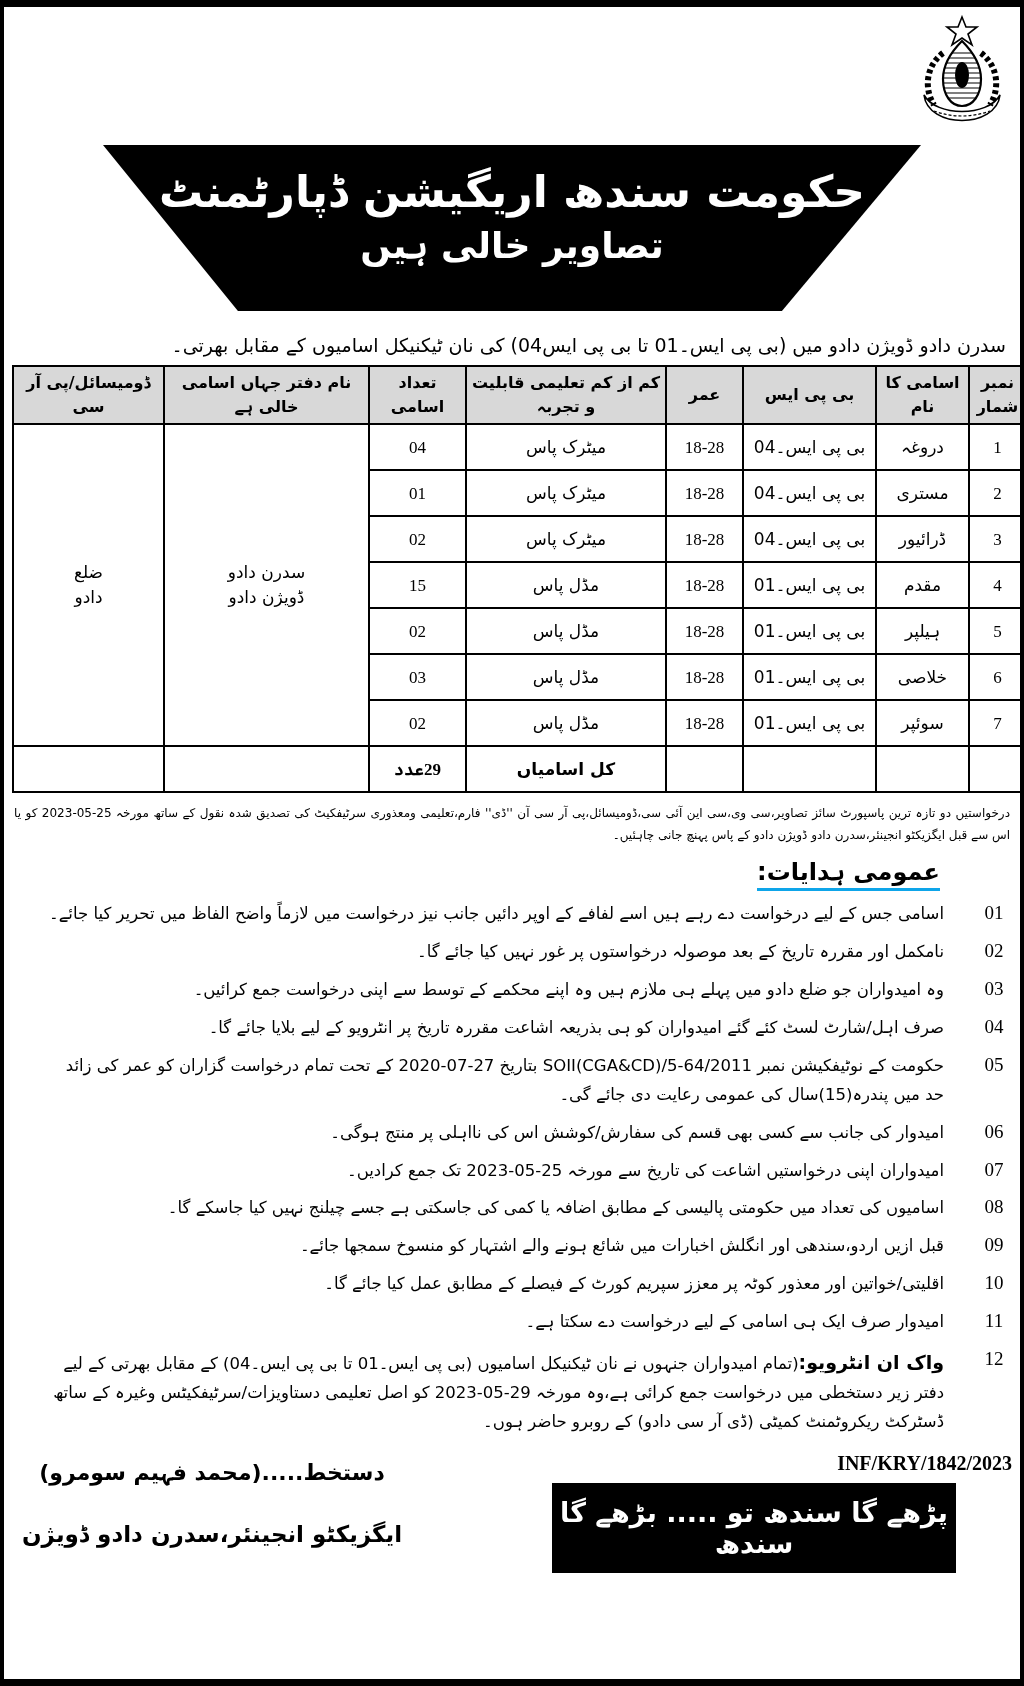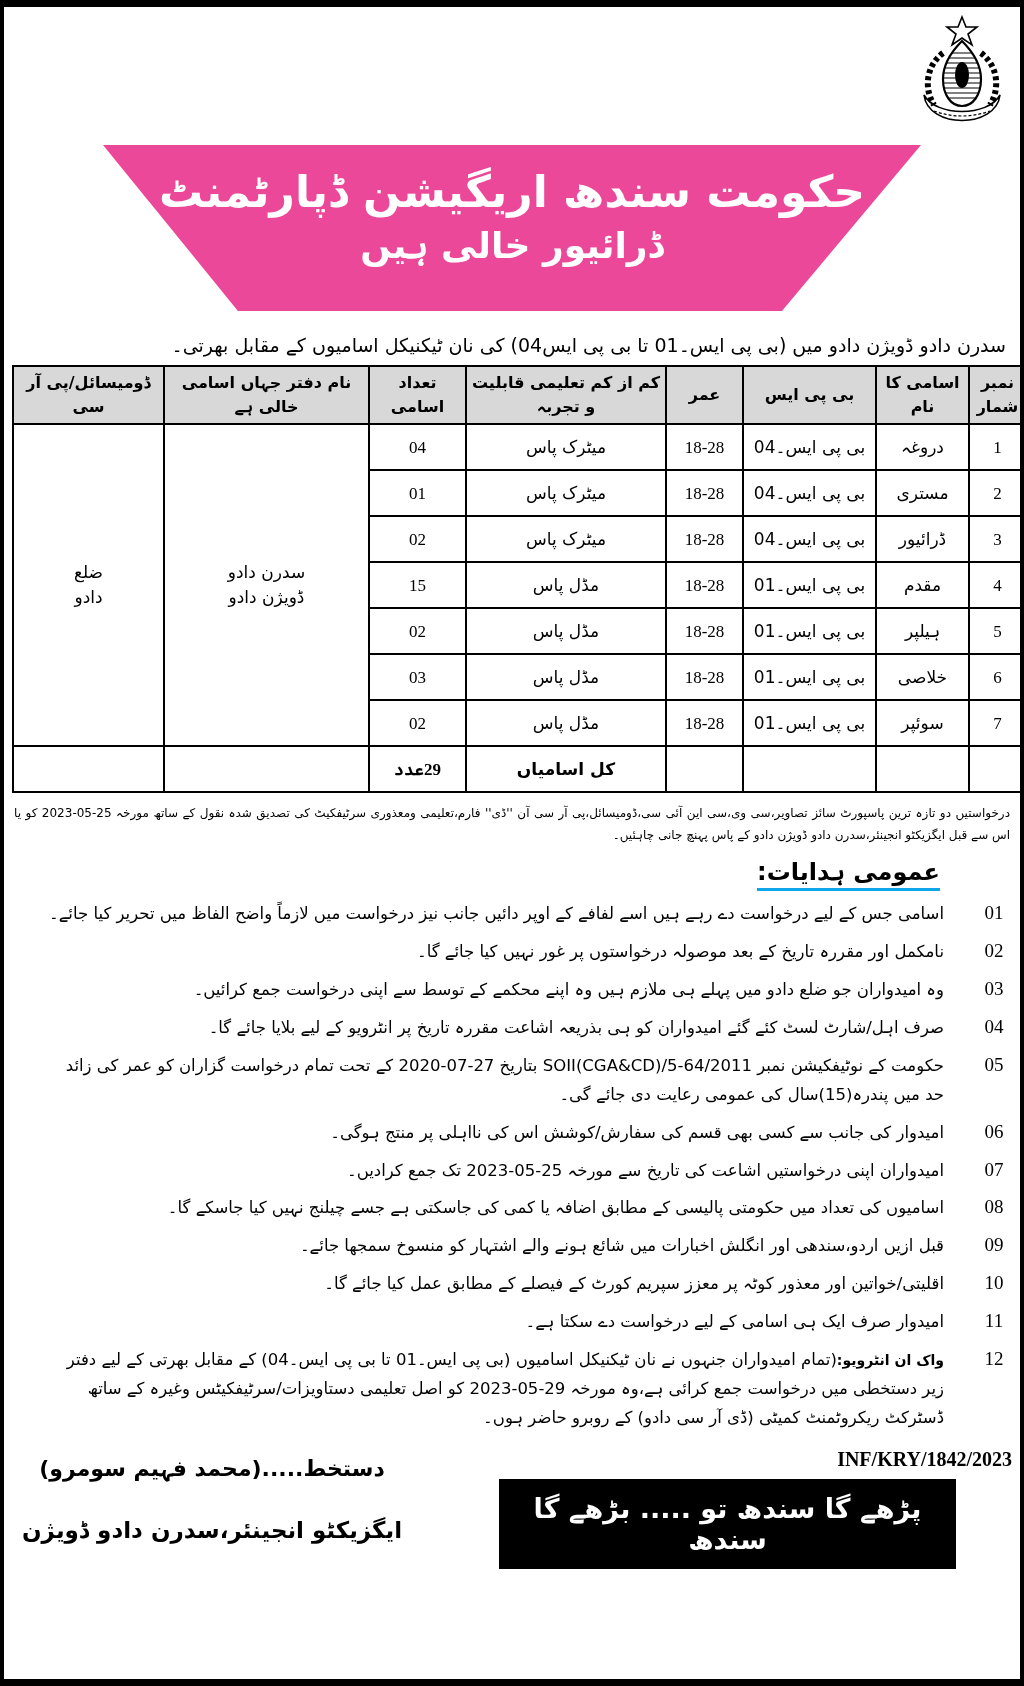--- a/index.html
+++ b/index.html
@@ -20,21 +20,21 @@
   }
   .contact-row {
     display:flex; direction:rtl; justify-content:space-between;
     font-size:20px; font-weight:bold; padding:5px 4px 0 4px;
   }
   .email-wrap { direction:rtl; unicode-bidi:embed; }
   .email-addr { direction:ltr; unicode-bidi:embed; font-family:"Liberation Serif", serif; }
   .phone { font-family:"DejaVu Sans", sans-serif; }
   
   .banner {
-    width:818px; height:166px; margin:8px auto 0 auto; background:#ec4899; color:#fff;
+    width:818px; height:166px; margin:8px auto 0 auto; background:#000000; color:#fff;
     clip-path:polygon(0 0, 100% 0, 83% 100%, 16.5% 100%);
     text-align:center; direction:rtl;
   }
   .banner-line1 { font-size:44px; font-weight:bold; padding-top:16px; line-height:1.4; }
   .banner-line2 { font-size:36px; font-weight:bold; line-height:1.3; }
   
   .intro-line { direction:rtl; text-align:right; font-size:19px; margin:18px 6px 0 6px; line-height:1.7; }
   .intro-sub { direction:rtl; text-align:center; font-size:22px; font-weight:bold; margin:8px 0 6px 0; }
   
   table.jobs { width:100%; border-collapse:collapse; direction:rtl; table-layout:fixed; margin-top:4px; }
@@ -54,30 +54,30 @@
   
   .note { direction:rtl; text-align:justify; font-size:12px; line-height:1.8; margin:10px 2px 0 2px; }
   .instr-heading {
     direction:rtl; text-align:right; font-size:24px; font-weight:bold;
     width:fit-content; margin:12px 72px 4px auto; border-bottom:3px solid #0ea5e9; padding-bottom:2px;
   }
   .items { margin-top:6px; }
   .item { display:flex; direction:rtl; gap:34px; margin:9px 2px; }
   .item-no { font-family:"Liberation Serif", serif; font-size:19px; min-width:32px; text-align:center; flex:0 0 auto; padding-top:2px; }
   .item-text { flex:1; text-align:right; font-size:16.5px; line-height:1.75; padding-left:34px; }
-  .item-lead { font-weight:bold; font-size:14px; }
+  .item-lead { font-weight:bold; font-size:19px; }
   
   .footer { display:flex; margin-top:2px; }
   .f-left { width:40%; text-align:center; }
   .f-right { width:60%; display:flex; flex-direction:column; align-items:flex-end; }
   .signature { direction:rtl; font-size:22px; font-weight:bold; margin-top:14px; }
   .designation { direction:rtl; font-size:23px; font-weight:bold; margin-top:36px; }
   .ref { font-family:"Liberation Serif", serif; font-weight:bold; font-size:20px; margin-top:6px; padding-left:2px; }
   .slogan-box {
-    background:#000; color:#fff; width:457px; margin-top:8px; margin-left:56px;
+    background:#000; color:#fff; width:404px; margin-top:8px; margin-left:56px;
     align-self:flex-end; margin-right:56px;
     text-align:center; direction:rtl; font-size:27px; font-weight:bold;
     padding:12px 6px; border:2px solid #000;
   }
 </style>
 </head>
 <body>
 
 <div class="page">
 
@@ -107,21 +107,21 @@
         <path d="M31 38 C15 50 11 72 22 90" stroke="#000" stroke-width="6" fill="none" stroke-dasharray="4 3"></path>
         <path d="M69 38 C85 50 89 72 78 90" stroke="#000" stroke-width="6" fill="none" stroke-dasharray="4 3"></path>
         <path d="M12 80 C24 102 76 102 88 80 C84 114 16 114 12 80 Z" fill="none" stroke="#000" stroke-width="1.6"></path>
         <path d="M22 96 Q50 106 78 96" stroke="#000" stroke-width="1.2" fill="none" stroke-dasharray="3 2"></path>
       </svg>
     </div>
   </div>
 
   <div class="banner">
     <div class="banner-line1">حکومت سندھ اریگیشن ڈپارٹمنٹ</div>
-    <div class="banner-line2">ڈرائیور خالی ہیں</div>
+    <div class="banner-line2">تصاویر خالی ہیں</div>
   </div>
 
   <div class="intro-line">سدرن دادو ڈویژن دادو میں (بی پی ایس۔01 تا بی پی ایس04) کی نان ٹیکنیکل اسامیوں کے مقابل بھرتی۔</div>
 
   <table class="jobs">
     <colgroup>
       <col style="width:57px">
         <col style="width:93px">
         <col style="width:133px">
         <col style="width:77px">

